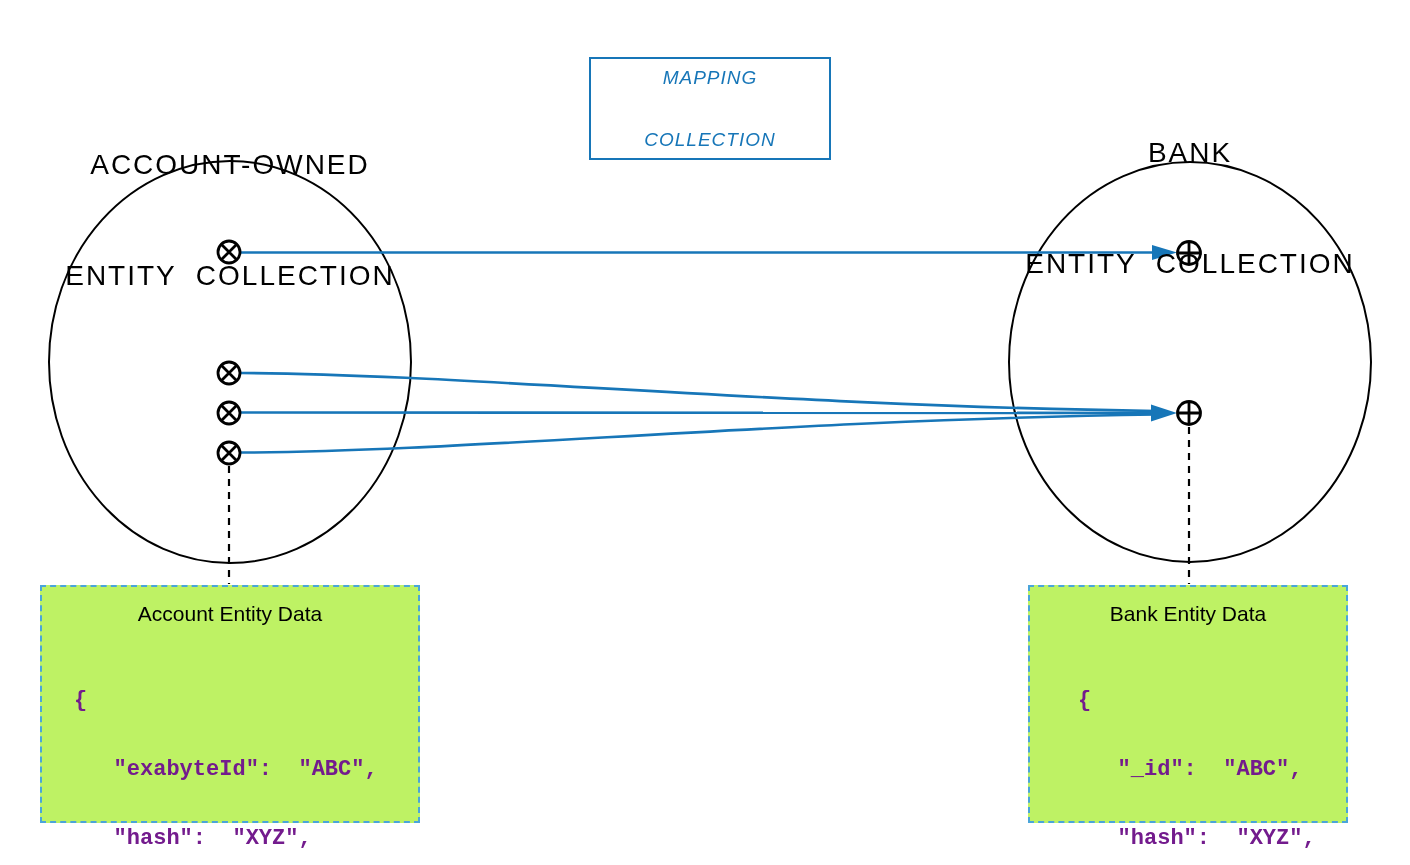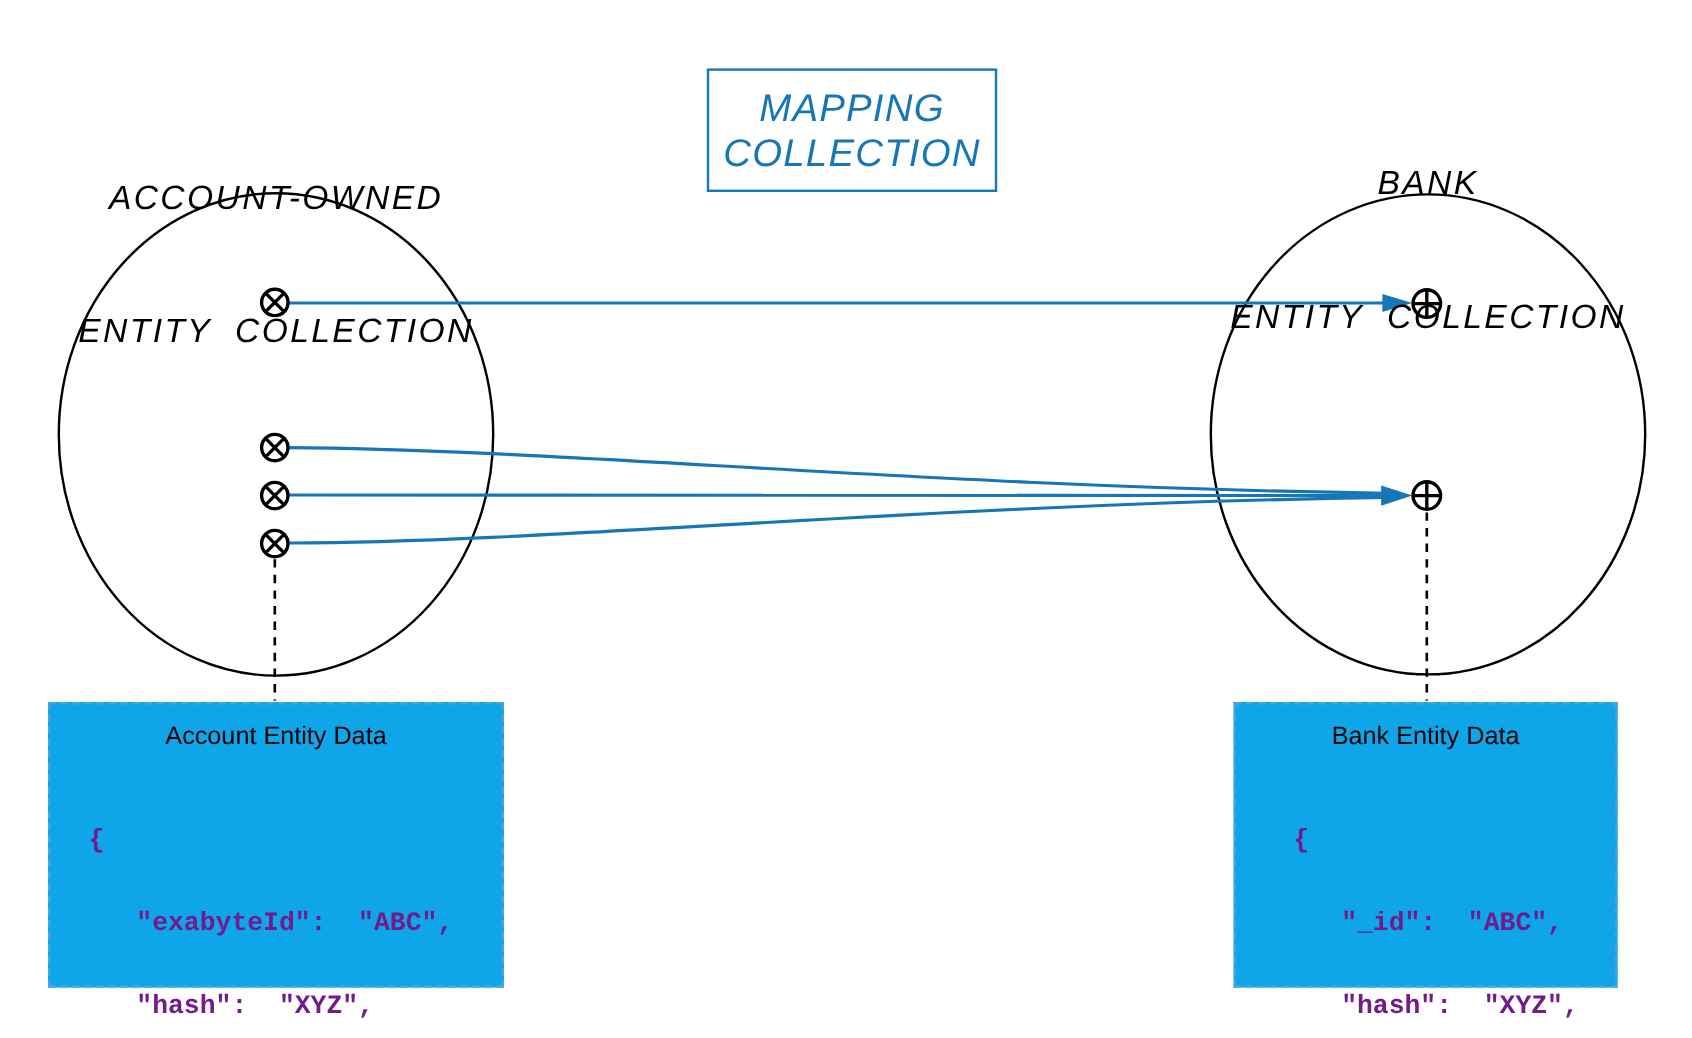--- a/index.html
+++ b/index.html
@@ -18,47 +18,46 @@
     width: 1410px; height: 865px;
   }
   .collection-title {
     position: absolute;
     text-align: center;
     color: #000000;
     font-size: 28px;
     line-height: 37px;
     letter-spacing: 2px;
     white-space: pre;
-    font-style: italic;
   }
   .collection-title.left { left: 10px;  top: 72px; width: 440px; }
   .collection-title.right{ left: 970px; top: 60px; width: 440px; }
   .mapping-box {
     position: absolute;
     left: 589px; top: 57px;
     width: 242px; height: 103px;
     border: 2px solid #1776b8;
     color: #1776b8;
-    font-size: 32px;
+    font-size: 19px;
     line-height: 37px;
     font-style: italic;
     letter-spacing: 1px;
     display: flex;
     flex-direction: column;
-    justify-content: center;
+    justify-content: space-between;
     align-items: center;
     text-align: center;
     white-space: pre;
   }
   .data-box {
     position: absolute;
     top: 585px;
     height: 238px;
     border: 2px dashed #4aa5da;
-    background: #0ea5e9;
+    background: #bef264;
   }
   .data-box.left  { left: 40px;   width: 380px; }
   .data-box.right { left: 1028px; width: 320px; }
   .data-box-title {
     margin-top: 15px;
     text-align: center;
     color: #000000;
     font-size: 21px;
     line-height: 24px;
     white-space: pre;

